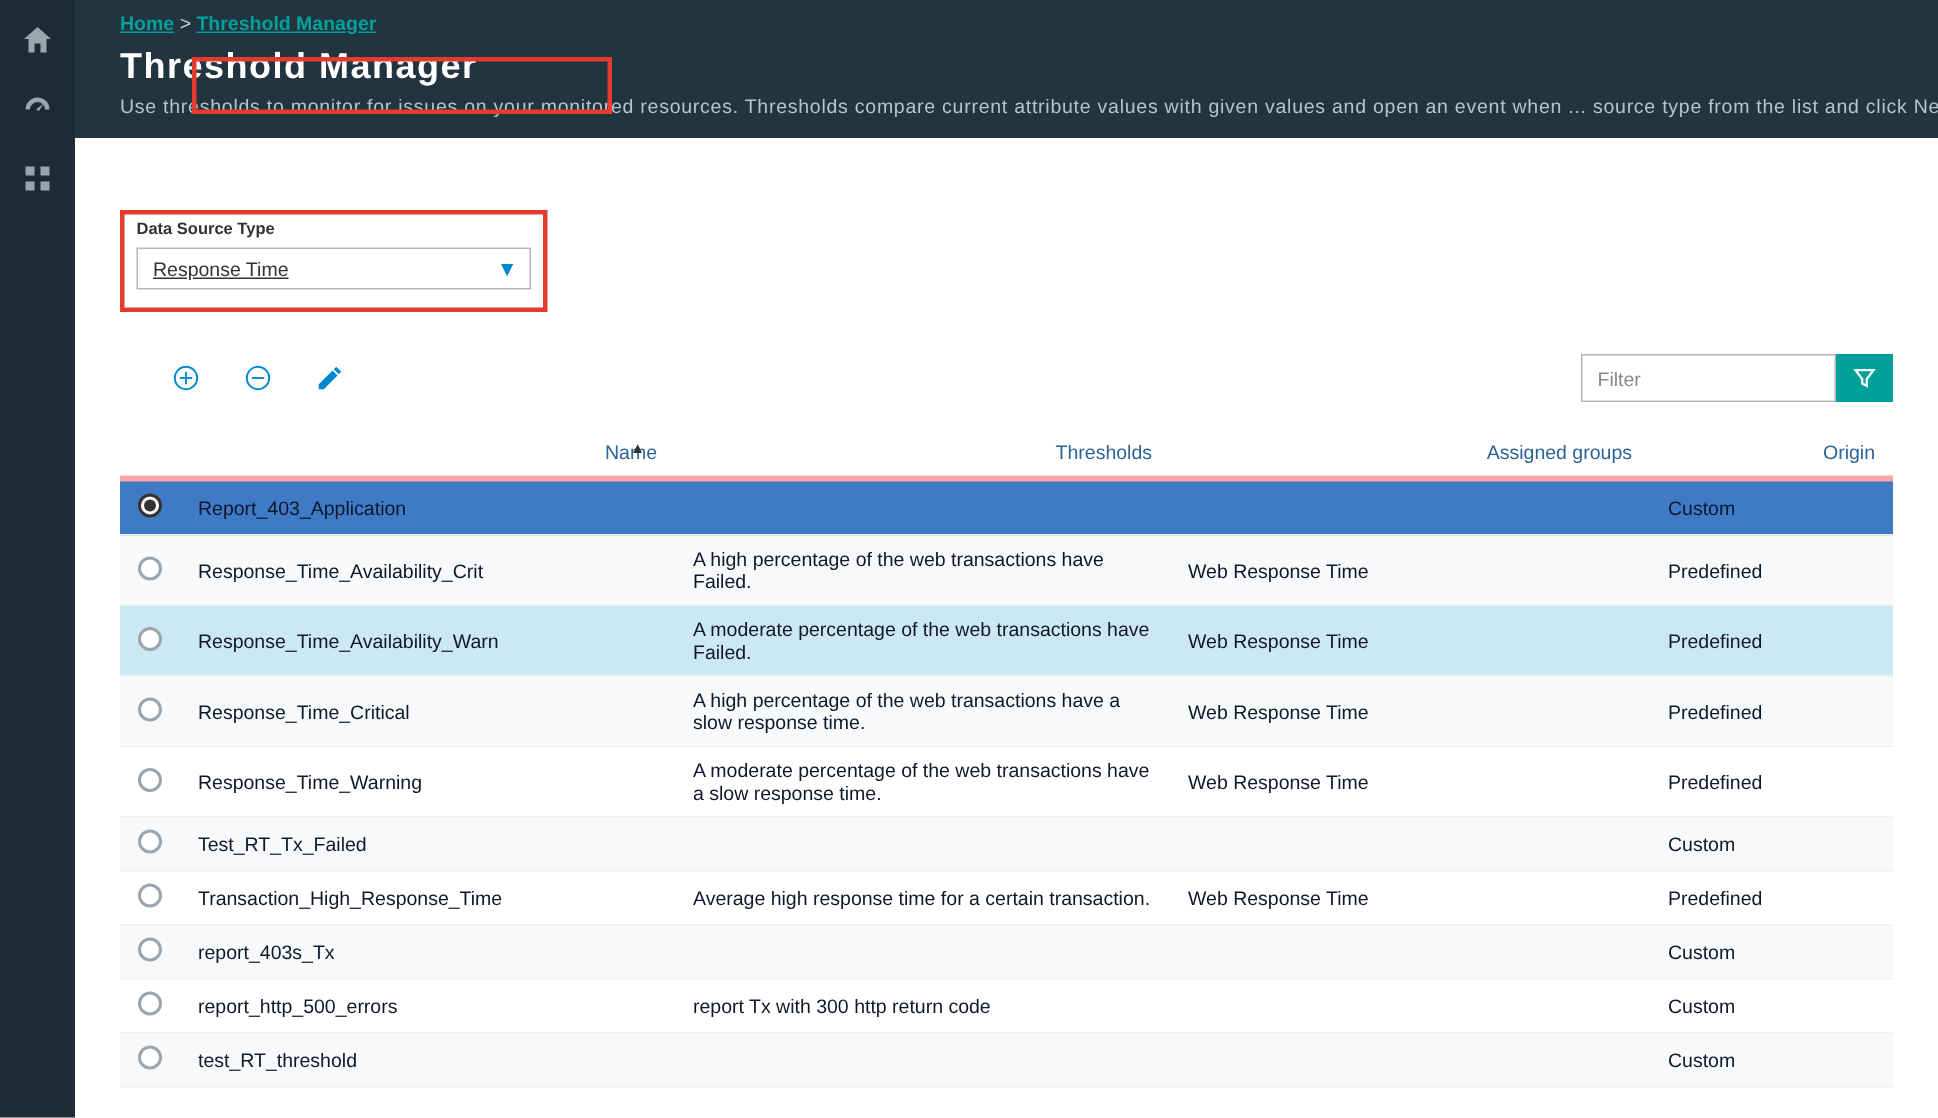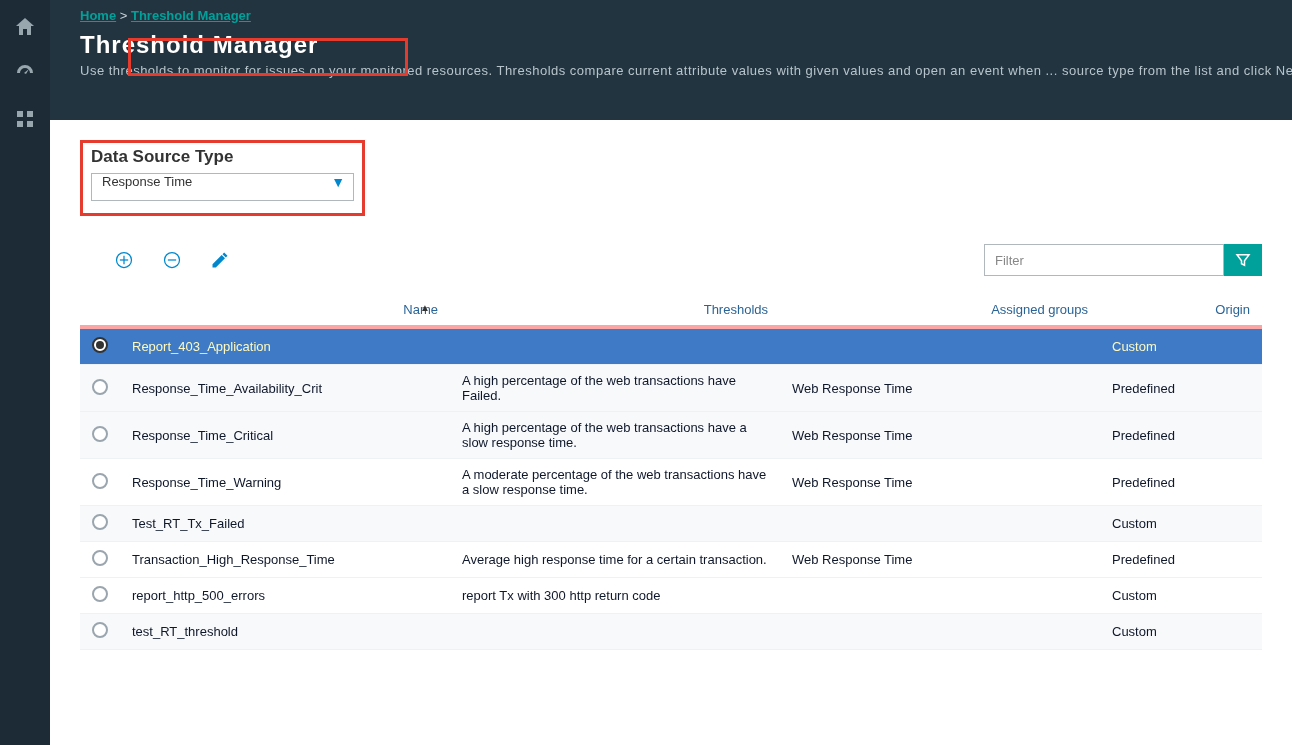--- a/index.html
+++ b/index.html
@@ -24,21 +24,21 @@
     gap: 22px;
   }
   .rail-icon {
     width: 24px; height: 24px;
     color: #98a6ad;
     cursor: pointer;
   }
   .header-band {
     position: absolute;
     left: 50px; right: 0; top: 0;
-    height: 120px;
+    height: 92px;
     background: #213440;
     color: #c9d2d8;
     padding: 8px 30px 10px 30px;
     overflow: hidden;
   }
   .breadcrumb {
     font-size: 13px;
     color: #00a19a;
     font-weight: bold;
   }
@@ -78,36 +78,37 @@
     padding: 20px 30px;
     overflow: hidden;
   }
   .dst-block {
     position: relative;
     width: 285px;
     padding: 4px 8px 12px 8px;
     border: 3px solid #e53a2e;
   }
   .dst-label {
-    font-size: 17px;
+    font-size: 11px;
     font-weight: bold;
     color: #333;
     margin-bottom: 6px;
   }
   .dst-select {
     position: relative;
     border: 1px solid #b0b8bd;
     height: 28px;
     display: flex;
-    align-items: flex-start;
+    align-items: center;
     padding: 0 10px;
     cursor: pointer;
     color: #333;
     font-size: 13px;
     background: #fff;
+    text-decoration: underline;
   }
   .dst-select .chev {
     position: absolute;
     right: 8px;
     color: #0088ce;
     font-size: 14px;
   }
   .toolbar-row {
     display: flex;
     align-items: center;
@@ -121,21 +122,21 @@
     color: #0088ce;
     cursor: pointer;
   }
   .toolbtn svg { width: 20px; height: 20px; }
   .toolbar-spacer { flex: 1; }
   .filter-group {
     display: flex;
     align-items: stretch;
   }
   .filter-input {
-    width: 240px;
+    width: 170px;
     height: 32px;
     border: 1px solid #b0b8bd;
     padding: 0 10px;
     font-size: 13px;
     color: #555;
   }
   .filter-input::placeholder { color: #888; }
   .filter-btn {
     width: 38px;
     background: #00a19a;
@@ -175,21 +176,21 @@
     color: #0f172a;
     vertical-align: middle;
     border-bottom: 1px solid #eef2f4;
   }
   table.thresholds tbody tr.row-even { background: #f7f9fb; }
   table.thresholds tbody tr.row-highlight { background: #cce9f3; }
   table.thresholds tbody tr.row-selected {
     background: #3e7ac5;
     color: #fff;
   }
-  table.thresholds tbody tr.row-selected td { color: #fef9c3; }
+  table.thresholds tbody tr.row-selected td { color: #0f172a; }
   .radio {
     width: 16px; height: 16px;
     border-radius: 50%;
     border: 2px solid #9aa5ad;
     background: #fff;
     display: inline-block;
     position: relative;
   }
   .radio.on {
     border-color: #333;
@@ -297,20 +298,27 @@
             <td></td>
             <td class="origin-cell">Custom</td>
           </tr>
           <tr class="row-even">
             <td><span class="radio"></span></td>
             <td>Response_Time_Availability_Crit</td>
             <td>A high percentage of the web transactions have Failed.</td>
             <td>Web Response Time</td>
             <td class="origin-cell">Predefined</td>
           </tr>
+          <tr class="row-highlight">
+            <td><span class="radio"></span></td>
+            <td>Response_Time_Availability_Warn</td>
+            <td>A moderate percentage of the web transactions have Failed.</td>
+            <td>Web Response Time</td>
+            <td class="origin-cell">Predefined</td>
+          </tr>
           <tr class="row-even">
             <td><span class="radio"></span></td>
             <td>Response_Time_Critical</td>
             <td>A high percentage of the web transactions have a slow response time.</td>
             <td>Web Response Time</td>
             <td class="origin-cell">Predefined</td>
           </tr>
           <tr class="">
             <td><span class="radio"></span></td>
             <td>Response_Time_Warning</td>
@@ -324,20 +332,27 @@
             <td></td>
             <td></td>
             <td class="origin-cell">Custom</td>
           </tr>
           <tr class="">
             <td><span class="radio"></span></td>
             <td>Transaction_High_Response_Time</td>
             <td>Average high response time for a certain transaction.</td>
             <td>Web Response Time</td>
             <td class="origin-cell">Predefined</td>
+          </tr>
+          <tr class="row-even">
+            <td><span class="radio"></span></td>
+            <td>report_403s_Tx</td>
+            <td></td>
+            <td></td>
+            <td class="origin-cell">Custom</td>
           </tr>
           <tr class="">
             <td><span class="radio"></span></td>
             <td>report_http_500_errors</td>
             <td>report Tx with 300 http return code</td>
             <td></td>
             <td class="origin-cell">Custom</td>
           </tr>
           <tr class="row-even">
             <td><span class="radio"></span></td>

